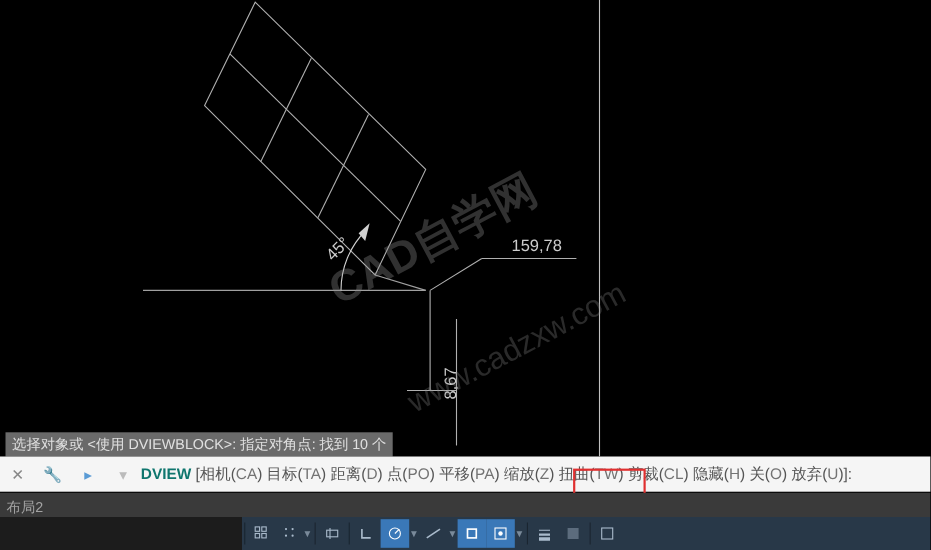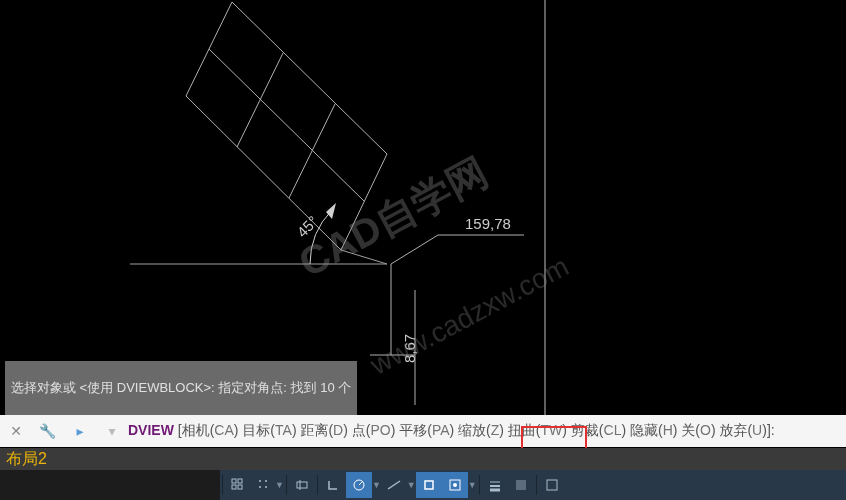--- a/index.html
+++ b/index.html
@@ -45,21 +45,21 @@
       pointer-events: none;
     }
     .cmd-history {
       position: absolute;
       bottom: 85px;
       left: 5px;
     }
     .cmd-line {
       background: #6a6a6a;
       color: #e0e0e0;
-      padding: 18px 6px;
+      padding: 2px 6px;
       margin-top: 1px;
       font-size: 13px;
       display: inline-block;
     }
     .command-bar {
       position: absolute;
       bottom: 53px;
       left: 0;
       width: 846px;
       height: 32px;
@@ -75,43 +75,43 @@
       margin: 0 6px;
       display: flex;
       align-items: center;
       justify-content: center;
     }
     .cmd-prompt {
       color: #555;
       letter-spacing: 0px;
       white-space: nowrap;
     }
-    .cmd-prompt b { font-weight: bold; color: #701a75; }
+    .cmd-prompt b { font-weight: bold; color: #0f766e; }
     .opt-blue { color: #737373; }
     .red-box {
       position: absolute;
       border: 2px solid #e03030;
       width: 66px;
       height: 32px;
       left: 521px;
       bottom: 42px;
       pointer-events: none;
     }
     .tab-bar {
       position: absolute;
       bottom: 30px;
       left: 0;
       width: 846px;
       height: 22px;
       background: #3a3a3a;
       display: flex;
       align-items: flex-end;
       padding-left: 6px;
-      color: #eab308;
-      font-size: 16px;
+      color: #a3a3a3;
+      font-size: 13px;
     }
     .status-bar {
       position: absolute;
       bottom: 0;
       left: 0;
       width: 846px;
       height: 30px;
       background: #283848;
       display: flex;
       align-items: center;

